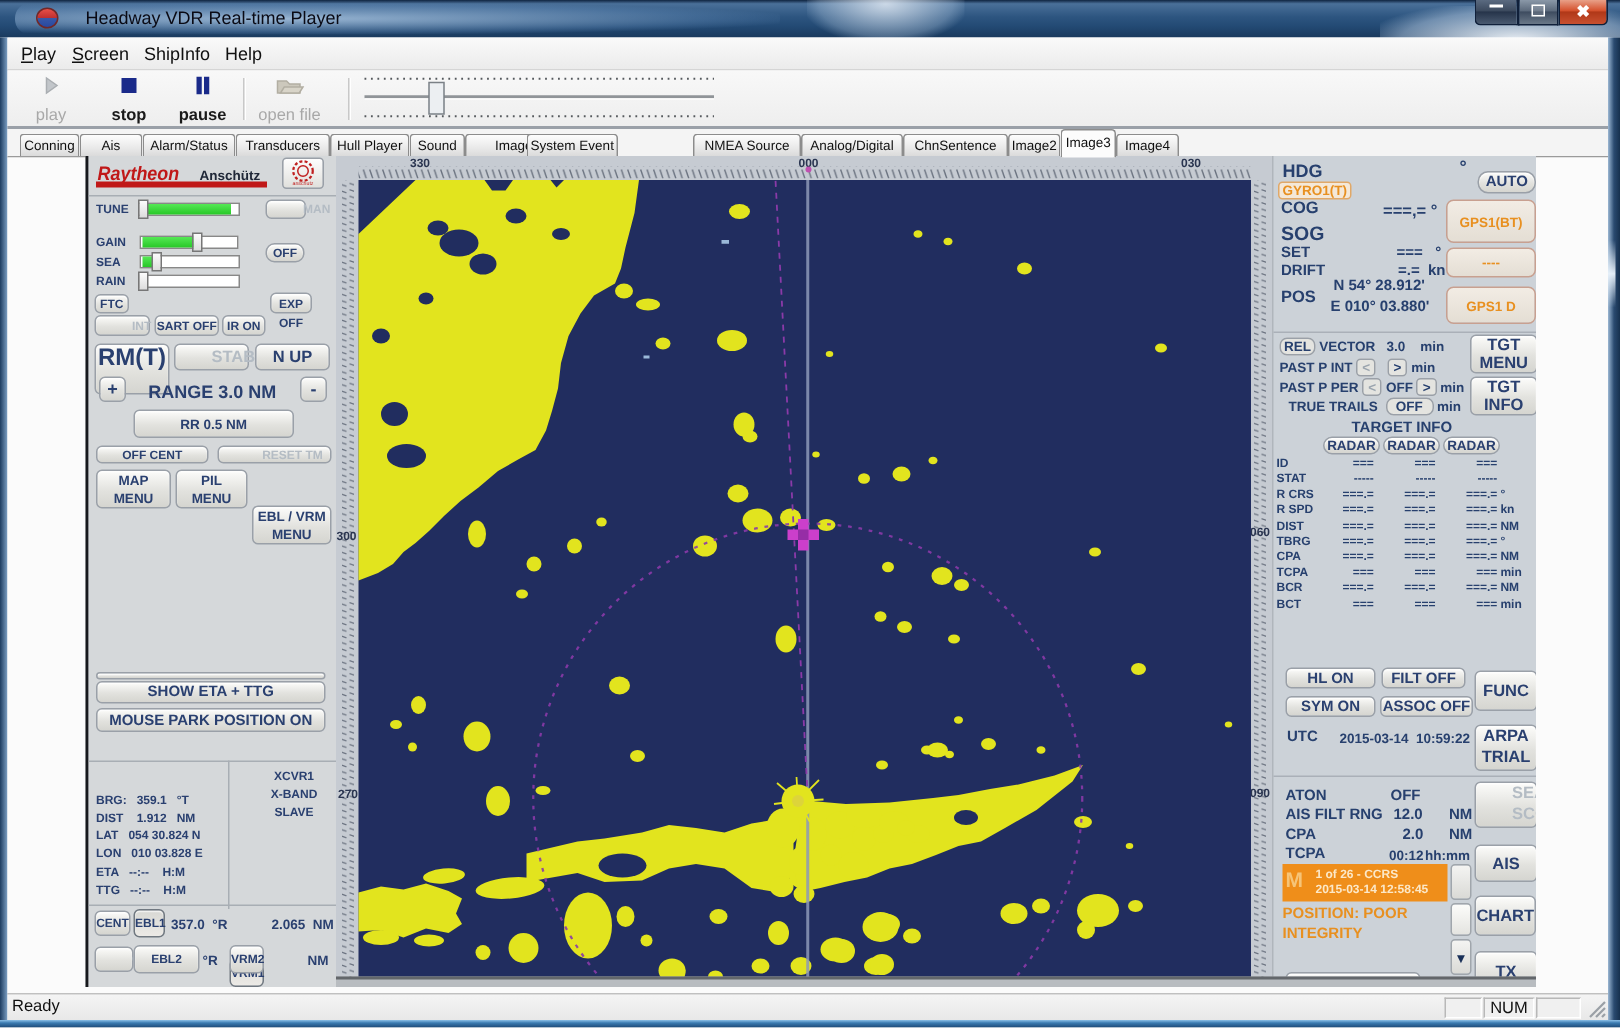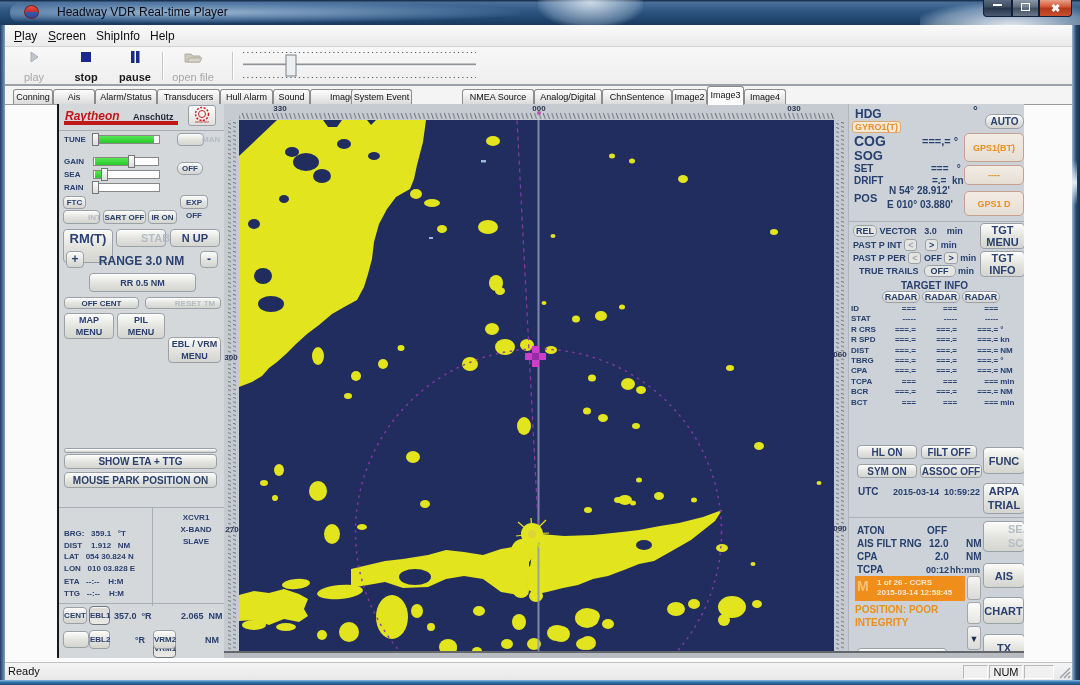--- a/index.html
+++ b/index.html
@@ -139,21 +139,21 @@
     </g>
     <rect x="48" y="8" width="10" height="21" fill="#eceff2" stroke="#7a8086"></rect>
   </svg>
 </div>
 
 <div id="tabbar" class="abs">
   <div class="tab" style="left:8px;width:40px;">Conning</div>
   <div class="tab" style="left:48px;width:42px;">Ais</div>
   <div class="tab" style="left:90px;width:62px;">Alarm/Status</div>
   <div class="tab" style="left:152px;width:63px;">Transducers</div>
-  <div class="tab" style="left:215px;width:53px;">Hull Alarm</div>
+  <div class="tab" style="left:215px;width:53px;">Hull Player</div>
   <div class="tab" style="left:268px;width:37px;">Sound</div>
   <div class="tab" style="left:305px;width:65px;">Image</div>
   <div class="tab" style="left:346px;width:61px;">System Event</div>
   <div class="tab" style="left:407px;width:50px;margin-top:22px;">Ship Info</div>
   <div class="tab" style="left:457px;width:72px;">NMEA Source</div>
   <div class="tab" style="left:529px;width:68px;">Analog/Digital</div>
   <div class="tab" style="left:597px;width:70px;">ChnSentence</div>
   <div class="tab" style="left:667px;width:35px;">Image2</div>
   <div class="tab sel" style="left:702px;width:37px;">Image3</div>
   <div class="tab" style="left:739px;width:42px;">Image4</div>
@@ -210,21 +210,21 @@
     <div class="slbl" style="left:5px;top:79px;">RAIN</div>
     <div class="slider-track" style="left:34px;top:79px;width:67px;"></div>
     <div class="slider-handle" style="left:33px;top:77px;"></div>
     <div class="rbtn" style="left:4px;top:92px;width:23px;height:13px;font-size:8px;line-height:12px;">FTC</div>
 
     <div class="rbtn dis" style="left:4px;top:106px;width:37px;height:14px;font-size:8px;line-height:13px;">INT</div>
     <div class="rbtn" style="left:44px;top:106px;width:43px;height:14px;font-size:8px;line-height:13px;">SART OFF</div>
     <div class="rbtn" style="left:89px;top:106px;width:29px;height:14px;font-size:8px;line-height:13px;">IR ON</div>
     <div class="rbtn" style="left:121px;top:91px;width:28px;height:14px;font-size:8px;line-height:13px;">EXP OFF</div>
 
-    <div class="rbtn" style="left:4px;top:125px;width:50px;height:34px;font-size:13px;line-height:17px;">RM(T)</div>
+    <div class="rbtn" style="left:4px;top:125px;width:50px;height:34px;font-size:16px;line-height:17px;">RM(T)</div>
     <div class="rbtn dis" style="left:57px;top:125px;width:50px;height:18px;font-size:11px;line-height:17px;">STAB</div>
     <div class="rbtn" style="left:111px;top:125px;width:50px;height:18px;font-size:11px;line-height:17px;">N UP</div>
 
     <div class="rbtn" style="left:7px;top:147px;width:18px;height:17px;font-size:12px;line-height:15px;">+</div>
     <div class="rabs" style="left:30px;top:150px;width:105px;text-align:center;font-size:12px;font-weight:bold;color:#2a4070;">RANGE 3.0 NM</div>
     <div class="rbtn" style="left:141px;top:147px;width:18px;height:17px;font-size:12px;line-height:15px;">-</div>
     <div class="rbtn" style="left:30px;top:169px;width:107px;height:19px;font-size:9px;line-height:18px;">RR 0.5 NM</div>
     <div class="rbtn" style="left:5px;top:193px;width:75px;height:12px;font-size:8px;line-height:11px;">OFF CENT</div>
     <div class="rbtn dis" style="left:86px;top:193px;width:76px;height:12px;font-size:8px;line-height:11px;">RESET TM</div>
 
@@ -248,21 +248,21 @@
       <div>TTG&nbsp;&nbsp;&nbsp;--:--&nbsp;&nbsp;&nbsp;&nbsp;H:M</div>
     </div>
     <div class="rabs" style="left:0px;top:499px;width:165px;height:1px;background:#a8aeb4;"></div>
 
     <div class="rbtn" style="left:4px;top:503px;width:24px;height:17px;font-size:8px;line-height:16px;">CENT</div>
     <div class="rbtn press" style="left:30px;top:502px;width:21px;height:19px;font-size:8px;line-height:18px;">EBL1</div>
     <div class="rabs npanel" style="left:55px;top:507px;font-size:9px;font-weight:bold;">357.0&nbsp;&nbsp;°R</div>
     <div class="rbtn press" style="left:94px;top:502px;width:23px;height:19px;font-size:8px;line-height:18px;margin-top:33px;">VRM1</div>
     <div class="rabs npanel" style="left:122px;top:507px;font-size:9px;font-weight:bold;">2.065&nbsp;&nbsp;NM</div>
     <div class="rbtn dis" style="left:4px;top:527px;width:24px;height:17px;font-size:8px;line-height:16px;">CENT</div>
-    <div class="rbtn" style="left:30px;top:526px;width:21px;height:19px;font-size:8px;line-height:18px;">EBL2</div>
+    <div class="rbtn" style="left:30px;top:526px;width:44px;height:19px;font-size:8px;line-height:18px;">EBL2</div>
     <div class="rabs npanel" style="left:76px;top:531px;font-size:9px;font-weight:bold;">°R</div>
     <div class="rbtn" style="left:94px;top:526px;width:23px;height:19px;font-size:8px;line-height:18px;">VRM2</div>
     <div class="rabs npanel" style="left:146px;top:531px;font-size:9px;font-weight:bold;">NM</div>
   </div>
   <div id="ppi-wrap" class="rabs" style="left:165px;top:0;width:624px;height:554px;background:#c6cbd2;">
   <svg width="624" height="554">
     <defs>
       <pattern id="thick" width="4.3" height="8" patternUnits="userSpaceOnUse">
         <line x1="1" y1="1" x2="3" y2="7" stroke="#6a7280" stroke-width="0.9"></line>
       </pattern>
@@ -442,21 +442,21 @@
     <rect x="257" y="56" width="5" height="2.5" fill="#9ab8d8"></rect>
     <rect x="205" y="133" width="4" height="2" fill="#9ab8d8"></rect>
   </svg>
   </div>
   <div id="rpanel" class="rabs">
 
     <div class="rtxt" style="left:6px;top:3px;font-size:12px;">HDG</div>
     <div class="rabs" style="left:3px;top:17px;font-size:9px;font-weight:bold;color:#e89020;border:1px solid #e0a868;border-radius:3px;padding:0 2px;background:#f4e8d8;">GYRO1(T)</div>
     <div class="rtxt" style="left:124px;top:0px;font-size:12px;">°</div>
     <div class="rbtn" style="left:136px;top:10px;width:39px;height:15px;font-size:10px;line-height:14px;border-radius:7px;">AUTO</div>
-    <div class="rtxt" style="left:5px;top:29px;font-size:14px;">COG</div>
+    <div class="rtxt" style="left:5px;top:29px;font-size:11px;">COG</div>
     <div class="rtxt" style="left:73px;top:31px;font-size:11px;">===,=&nbsp;°</div>
     <div class="rtxt" style="left:5px;top:44px;font-size:13px;">SOG</div>
     <div class="rtxt" style="left:79px;top:46px;font-size:11px;padding-left:48px;">0.0&nbsp;&nbsp;kn</div>
     <div class="rtxt" style="left:5px;top:59px;font-size:10px;">SET</div>
     <div class="rtxt" style="left:82px;top:59px;font-size:10px;">===&nbsp;&nbsp;&nbsp;°</div>
     <div class="rtxt" style="left:5px;top:71px;font-size:10px;">DRIFT</div>
     <div class="rtxt" style="left:83px;top:71px;font-size:10px;">=.=&nbsp;&nbsp;kn</div>
     <div class="rtxt" style="left:5px;top:88px;font-size:11px;">POS</div>
     <div class="rtxt" style="left:40px;top:81px;font-size:10px;">N&nbsp;54°&nbsp;28.912'</div>
     <div class="rtxt" style="left:38px;top:95px;font-size:10px;">E&nbsp;010°&nbsp;03.880'</div>

